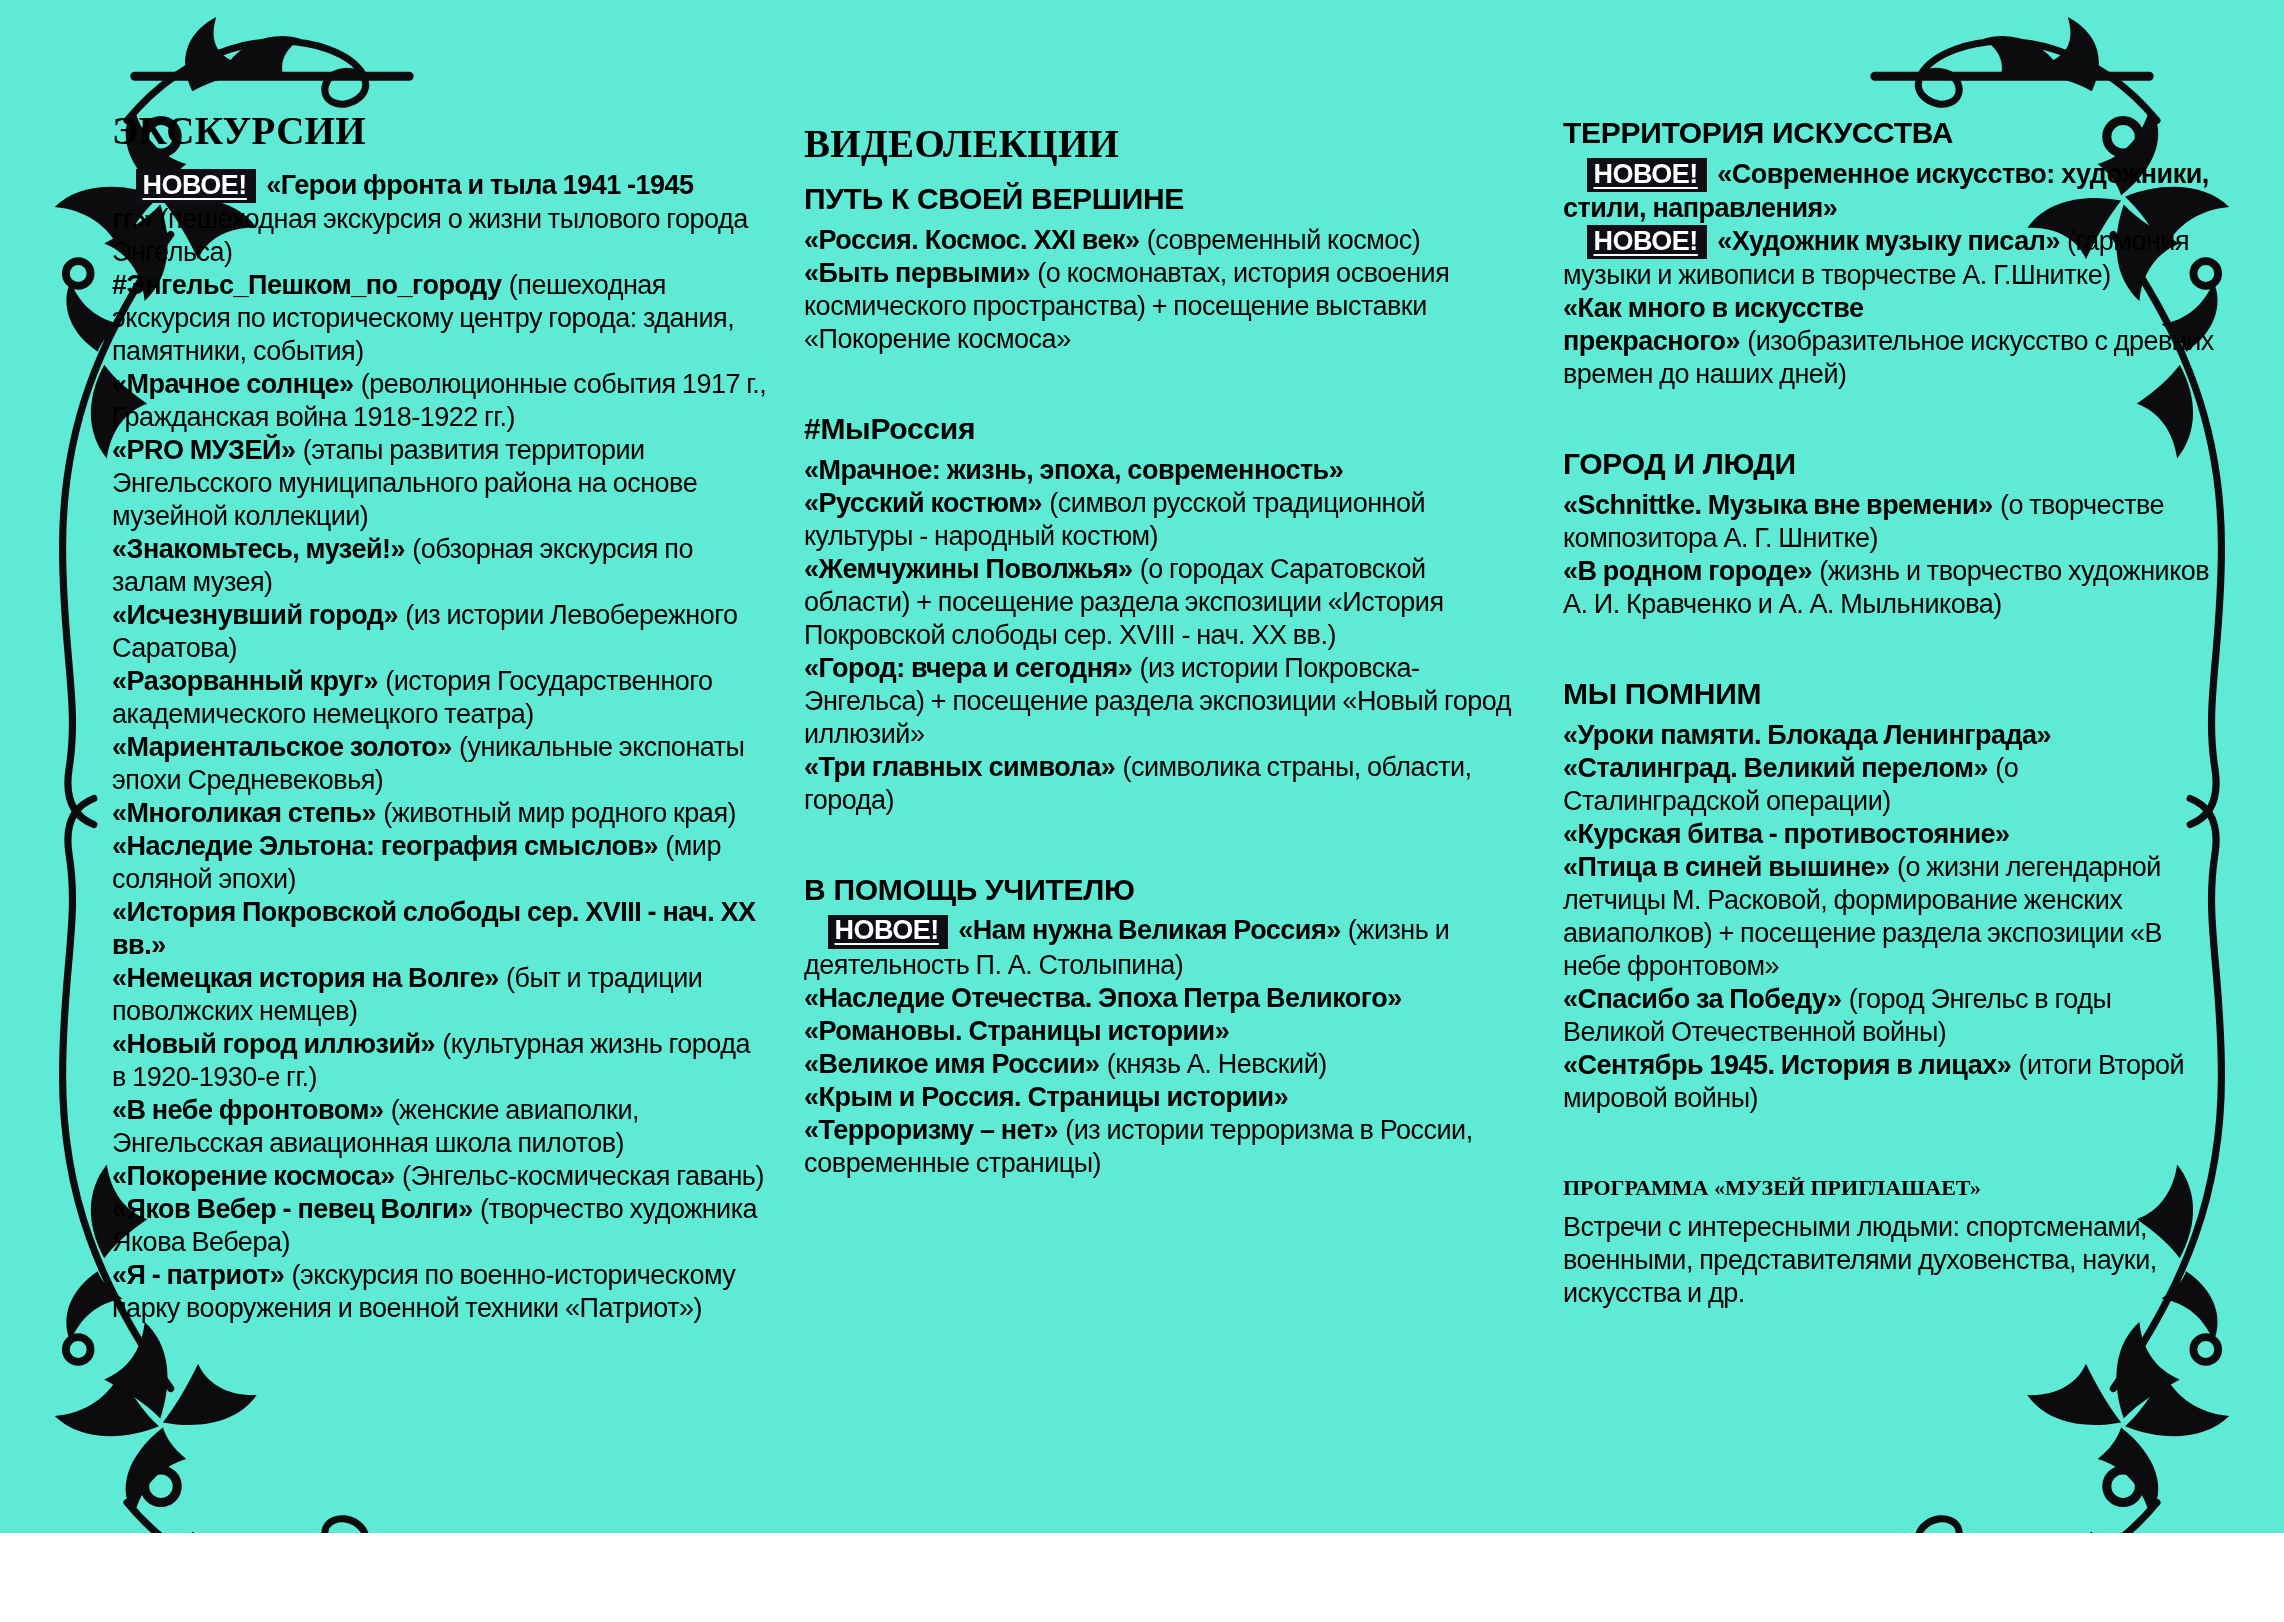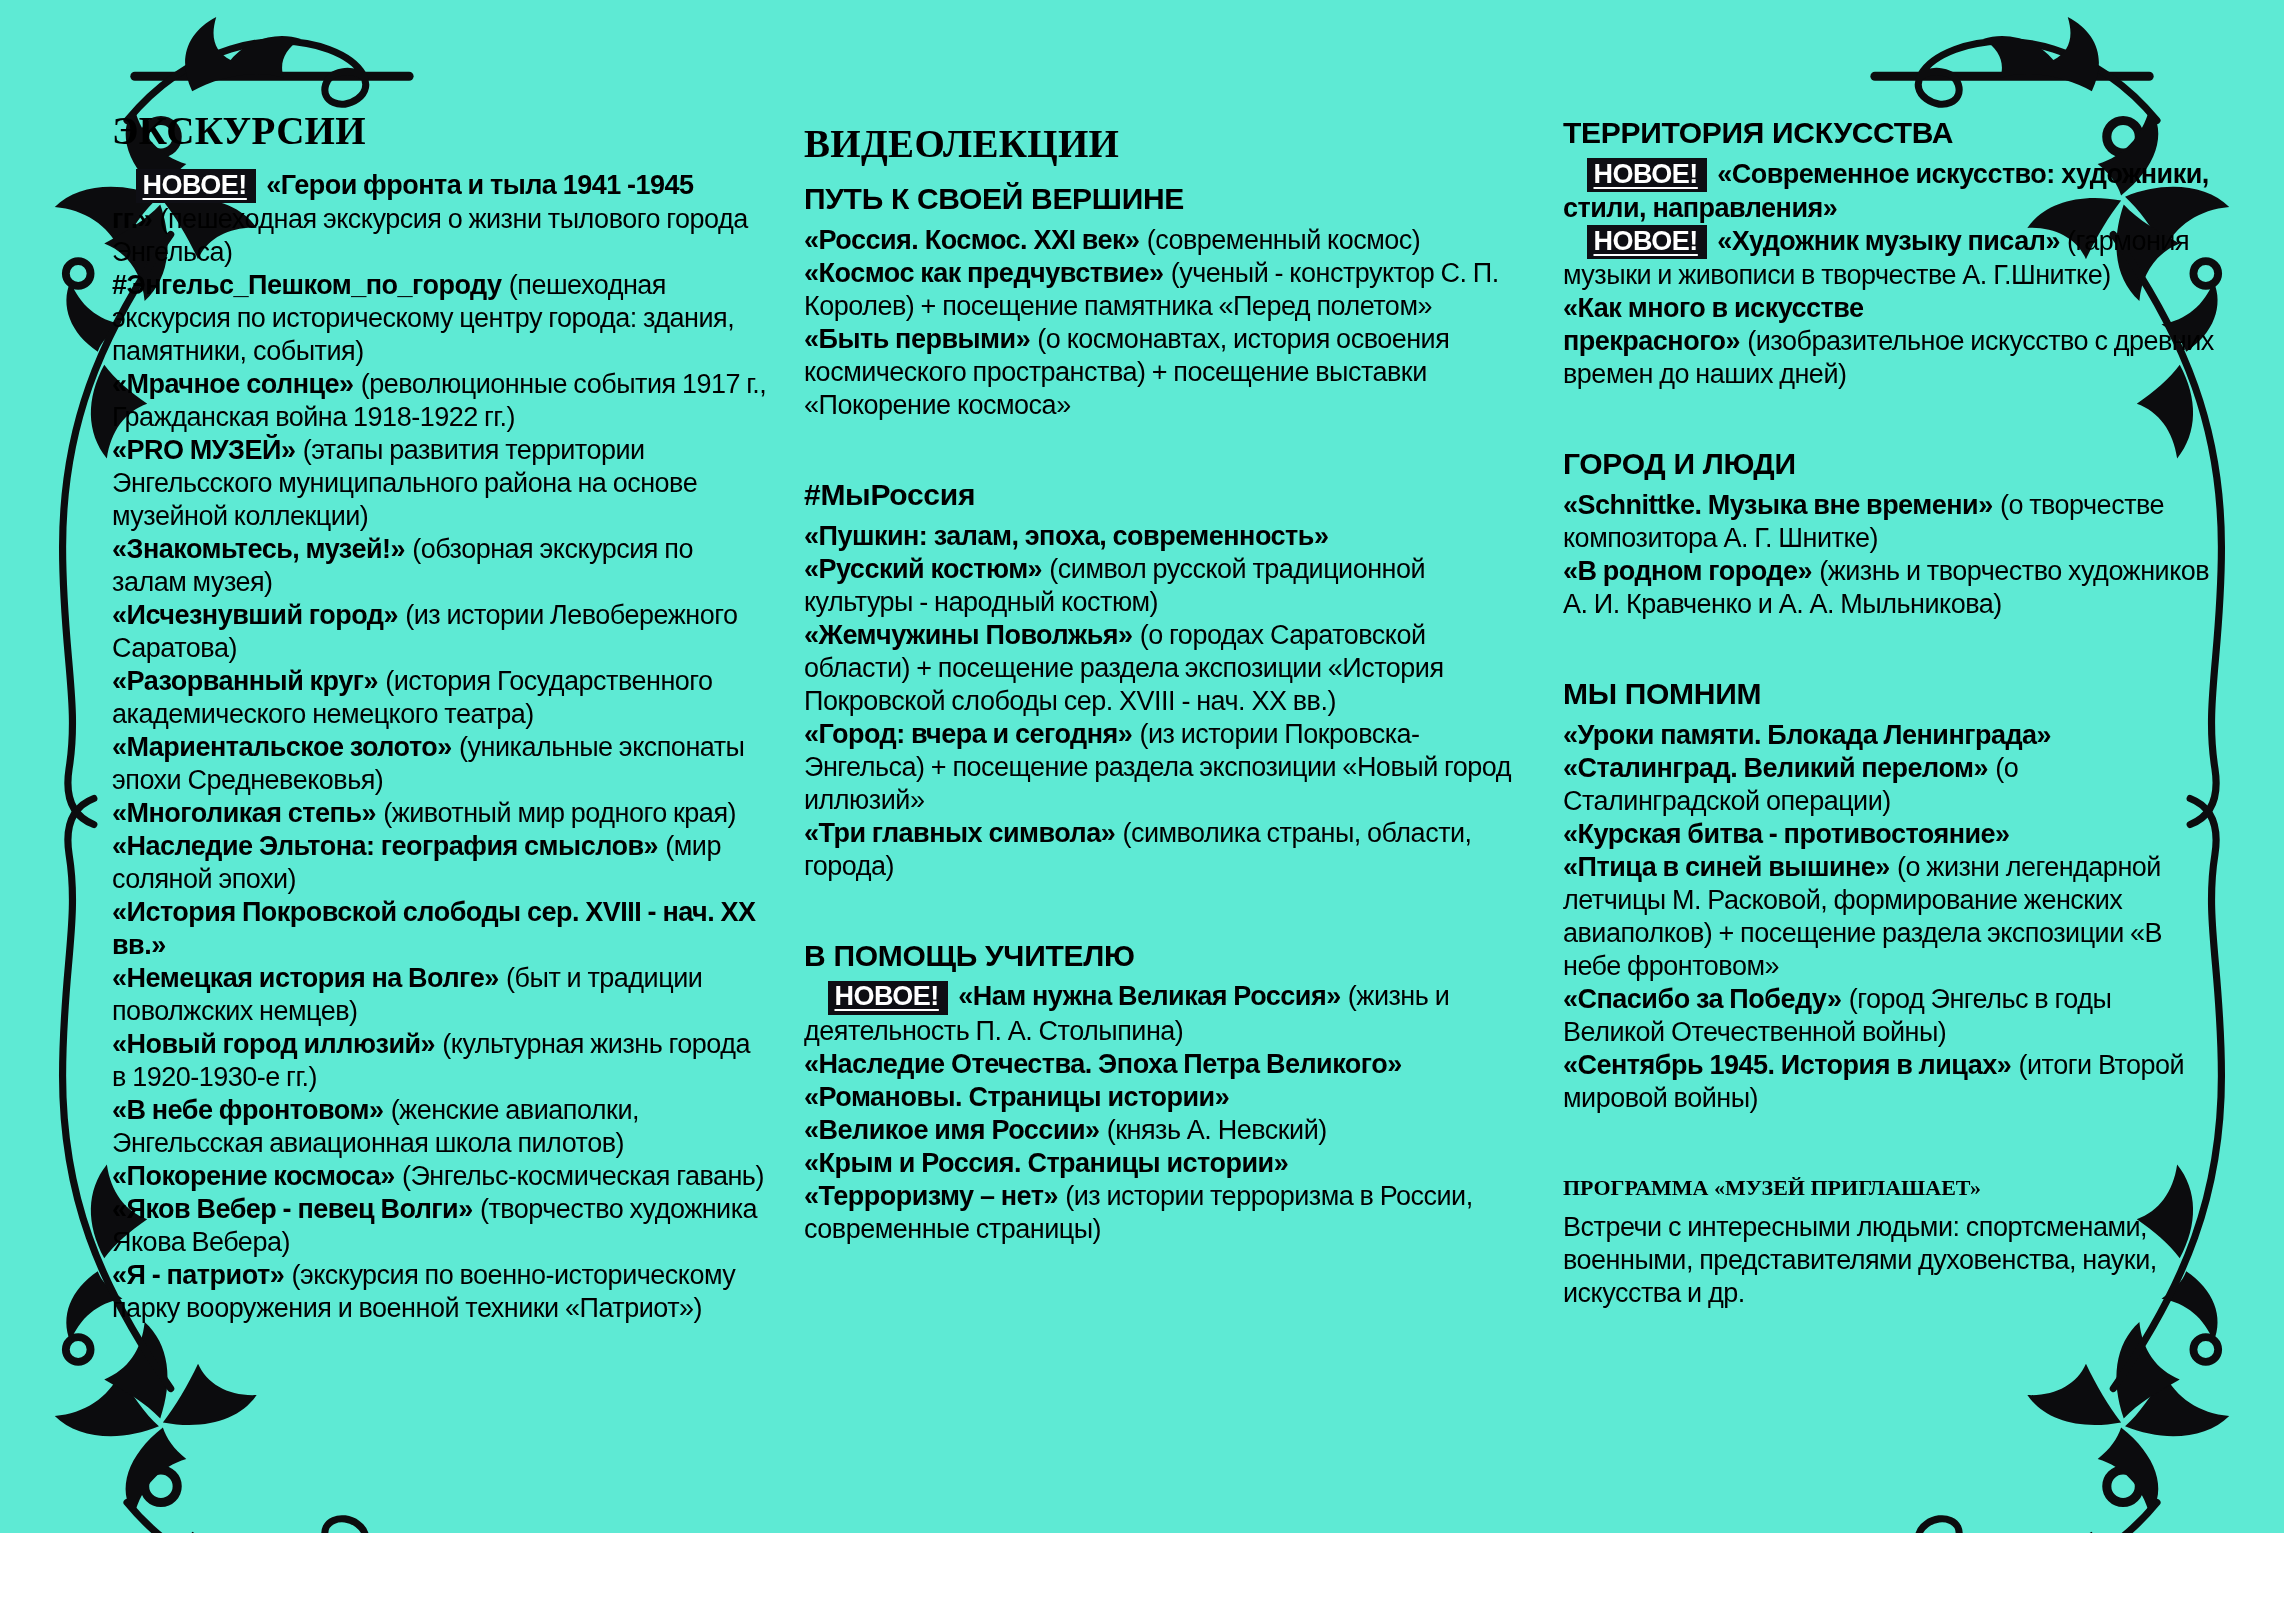--- a/index.html
+++ b/index.html
@@ -81,26 +81,25 @@
         <p class="item"><b class="t">«Покорение космоса»</b><span class="d">(Энгельс-космическая гавань)</span></p>
         <p class="item"><b class="t">«Яков Вебер - певец Волги»</b><span class="d">(творчество художника Якова Вебера)</span></p>
         <p class="item"><b class="t">«Я - патриот»</b><span class="d">(экскурсия по военно-историческому парку вооружения и военной техники «Патриот»)</span></p>
       </div>
     </div>
   <div class="col" id="col-1">
       <div class="big">ВИДЕОЛЕКЦИИ</div>
       <div class="section">
         <div class="sub">ПУТЬ К СВОЕЙ ВЕРШИНЕ</div>
         <p class="item"><b class="t">«Россия. Космос. XXI век»</b><span class="d">(современный космос)</span></p>
-        <p class="item"><b class="t">«Космос как предчувствие»</b><span class="d">(ученый - конструктор С. П. Королев) + посещение памятника «Перед полетом»</span></p>
         <p class="item"><b class="t">«Быть первыми»</b><span class="d">(о космонавтах, история освоения космического пространства) + посещение выставки «Покорение космоса»</span></p>
       </div>
       <div class="section">
         <div class="sub">#МыРоссия</div>
-        <p class="item"><b class="t">«Пушкин: залам, эпоха, современность»</b></p>
+        <p class="item"><b class="t">«Мрачное: жизнь, эпоха, современность»</b></p>
         <p class="item"><b class="t">«Русский костюм»</b><span class="d">(символ русской традиционной культуры - народный костюм)</span></p>
         <p class="item"><b class="t">«Жемчужины Поволжья»</b><span class="d">(о городах Саратовской области) + посещение раздела экспозиции «История Покровской слободы сер. XVIII - нач. XX вв.)</span></p>
         <p class="item"><b class="t">«Город: вчера и сегодня»</b><span class="d">(из истории Покровска-Энгельса) + посещение раздела экспозиции «Новый город иллюзий»</span></p>
         <p class="item"><b class="t">«Три главных символа»</b><span class="d">(символика страны, области, города)</span></p>
       </div>
       <div class="section">
         <div class="sub">В ПОМОЩЬ УЧИТЕЛЮ</div>
         <p class="item"><span class="badge">НОВОЕ!</span><b class="t">«Нам нужна Великая Россия»</b><span class="d">(жизнь и деятельность П. А. Столыпина)</span></p>
         <p class="item"><b class="t">«Наследие Отечества. Эпоха Петра Великого»</b></p>
         <p class="item"><b class="t">«Романовы. Страницы истории»</b></p>

